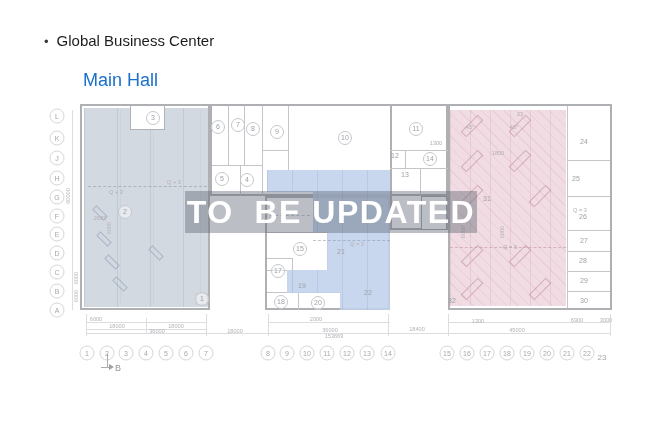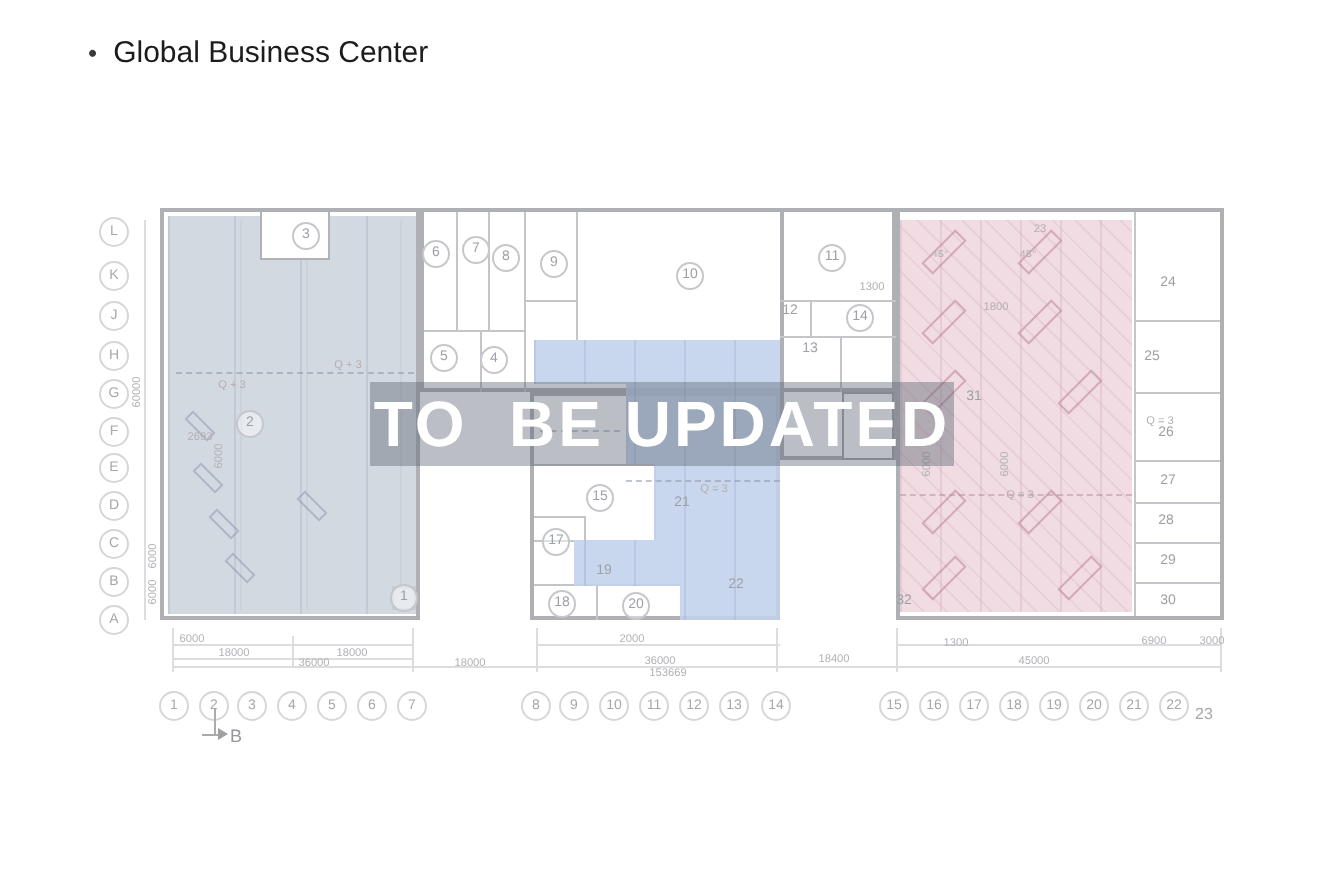--- a/index.html
+++ b/index.html
@@ -1,19 +1,19 @@
 <!DOCTYPE html>
 <html><head>
 <meta charset="utf-8">
 <style>
   html,body{margin:0;padding:0;background:#fff;}
   .stage{position:relative;width:660px;height:440px;background:#ffffff;
          font-family:"Liberation Sans",sans-serif;overflow:hidden;}
   
-  .hdr{position:absolute;left:44px;top:18px;font-size:15px;color:#1c1c1e;}
+  .hdr{position:absolute;left:44px;top:32px;font-size:15px;color:#1c1c1e;}
   .hdr .bullet{color:#3a3a3c;margin-right:8px;font-size:13px;}
   .subtitle{position:absolute;left:83px;top:70px;font-size:18px;color:#1a6fcc;}
   
   .block{position:absolute;border:2px solid #aeb0b4;background:transparent;box-sizing:border-box;}
   .wall{position:absolute;background:#c4c5c9;}
   .roombox{position:absolute;border:1px solid #a0a2a6;box-sizing:border-box;background:#fff;}
   .dash{position:absolute;border-top:1px dashed rgba(140,150,170,.55);}
   .dash.pinkd{border-top-color:rgba(185,135,150,.5);}
   
   .fill-left{position:absolute;left:84px;top:108px;width:124px;height:199px;
@@ -55,20 +55,21 @@
   .sec-label{position:absolute;left:115px;top:363px;font-size:9px;color:#96979a;}
 </style>
 </head>
 <body>
 
 <div class="stage">
 
   <div class="hdr">
     <span class="bullet">•</span><span>Global Business Center</span>
   </div>
+  <div class="subtitle">Main Hall</div>
 
   <div>
 
     <div class="block" style="left:80px;top:104px;width:130px;height:206px;"></div>
     <div class="block" style="left:210px;top:104px;width:238px;height:92px;"></div>
     <div class="block" style="left:265px;top:196px;width:125px;height:114px;"></div>
     <div class="block" style="left:390px;top:104px;width:58px;height:126px;"></div>
     <div class="block" style="left:448px;top:104px;width:164px;height:206px;"></div>
 
     <div>

